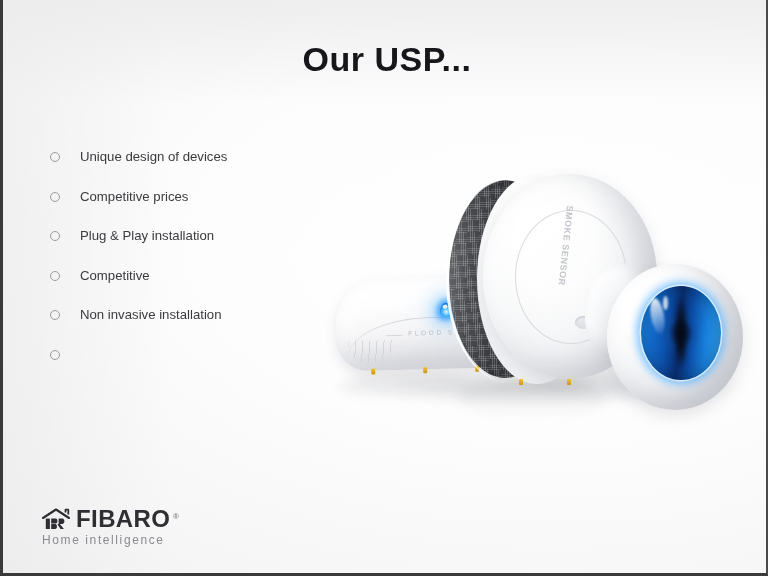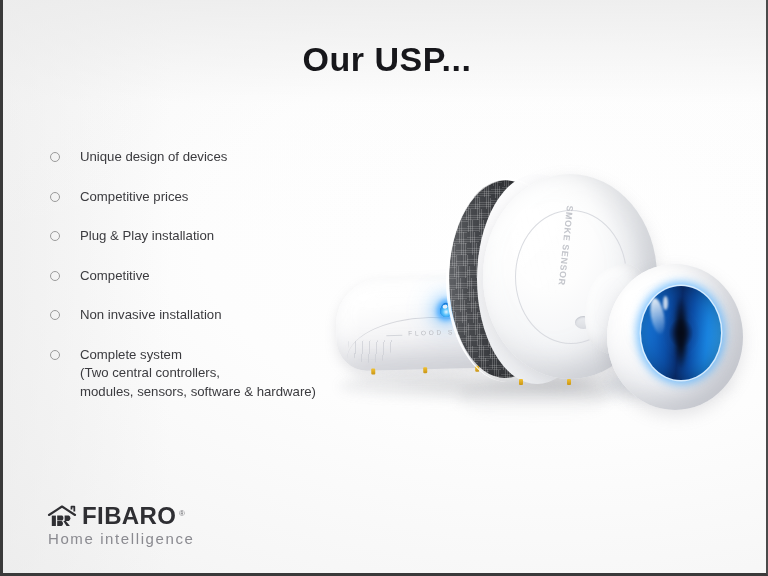--- a/index.html
+++ b/index.html
@@ -455,21 +455,21 @@
     background: linear-gradient(180deg, rgba(150,170,200,0.75), rgba(255,255,255,0));
   }
   #refl-flood {
     left: 336px; top: 374px; width: 140px; height: 26px;
     background: linear-gradient(180deg, rgba(165,168,175,0.7), rgba(255,255,255,0));
   }
 
   
   #logo {
     position: absolute;
-    left: 44px;
+    left: 38px;
     bottom: 26px;
     z-index: 40;
   }
   #logo-row {
     display: flex;
     align-items: flex-end;
   }
   #logo-mark {
     width: 30px;
     height: 22px;
@@ -488,21 +488,21 @@
     position: absolute;
     top: -2px;
     right: -9px;
     font-size: 8px;
     font-weight: normal;
     color: #6d6d72;
   }
   #logo-tagline {
     margin-top: 3px;
     margin-left: 1px;
-    font-size: 15px;
+    font-size: 12px;
     letter-spacing: 1.6px;
     color: #8a8a90;
   }
 </style>
 </head>
 <body>
 
 <div id="slide">
 
   <div id="title">Our USP...</div>
@@ -530,23 +530,20 @@
     </div>
 
     <div class="usp-item">
       <span class="usp-bullet"></span>
       <span class="usp-text">Non invasive installation</span>
     </div>
 
 
     <div class="usp-item">
       <span class="usp-bullet"></span>
-      <span class="usp-text">Complete system
-(Two central controllers,
-modules, sensors, software &amp; hardware)</span>
     </div>
 
   </div>
 
   <div id="floor-shadow"></div>
   <div class="reflection" id="refl-flood"></div>
   <div class="reflection" id="refl-smoke"></div>
   <div class="reflection" id="refl-motion"></div>
 
   <div id="products">

